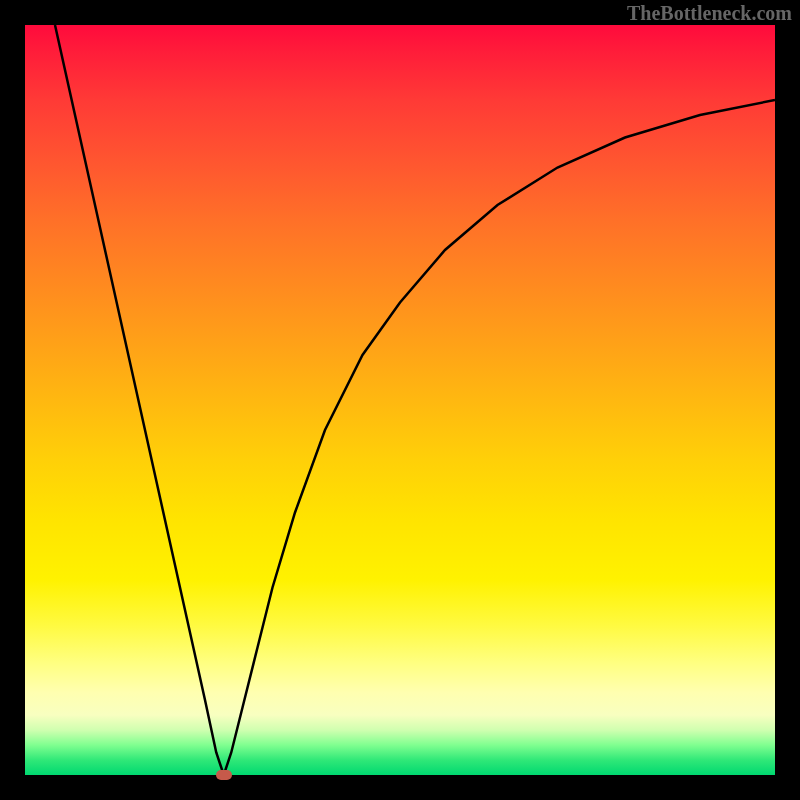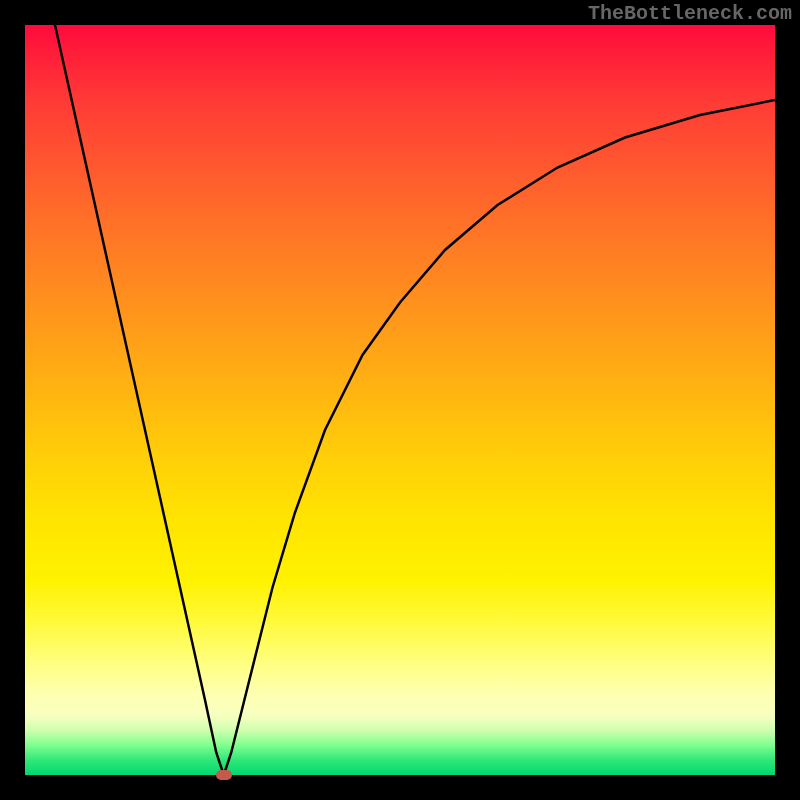--- a/index.html
+++ b/index.html
@@ -7,21 +7,21 @@
     width: 800px;
     height: 800px;
     background: #000;
     position: relative;
     overflow: hidden;
   }
   .watermark {
     position: absolute;
     top: 2px;
     right: 8px;
-    font-family: Liberation Mono, monospace;
+    font-family: Liberation Serif, serif;
     font-size: 20px;
     font-weight: bold;
     color: #666;
     z-index: 10;
   }
   .chart-container {
     position: absolute;
     top: 25px;
     left: 25px;
     width: 750px;

